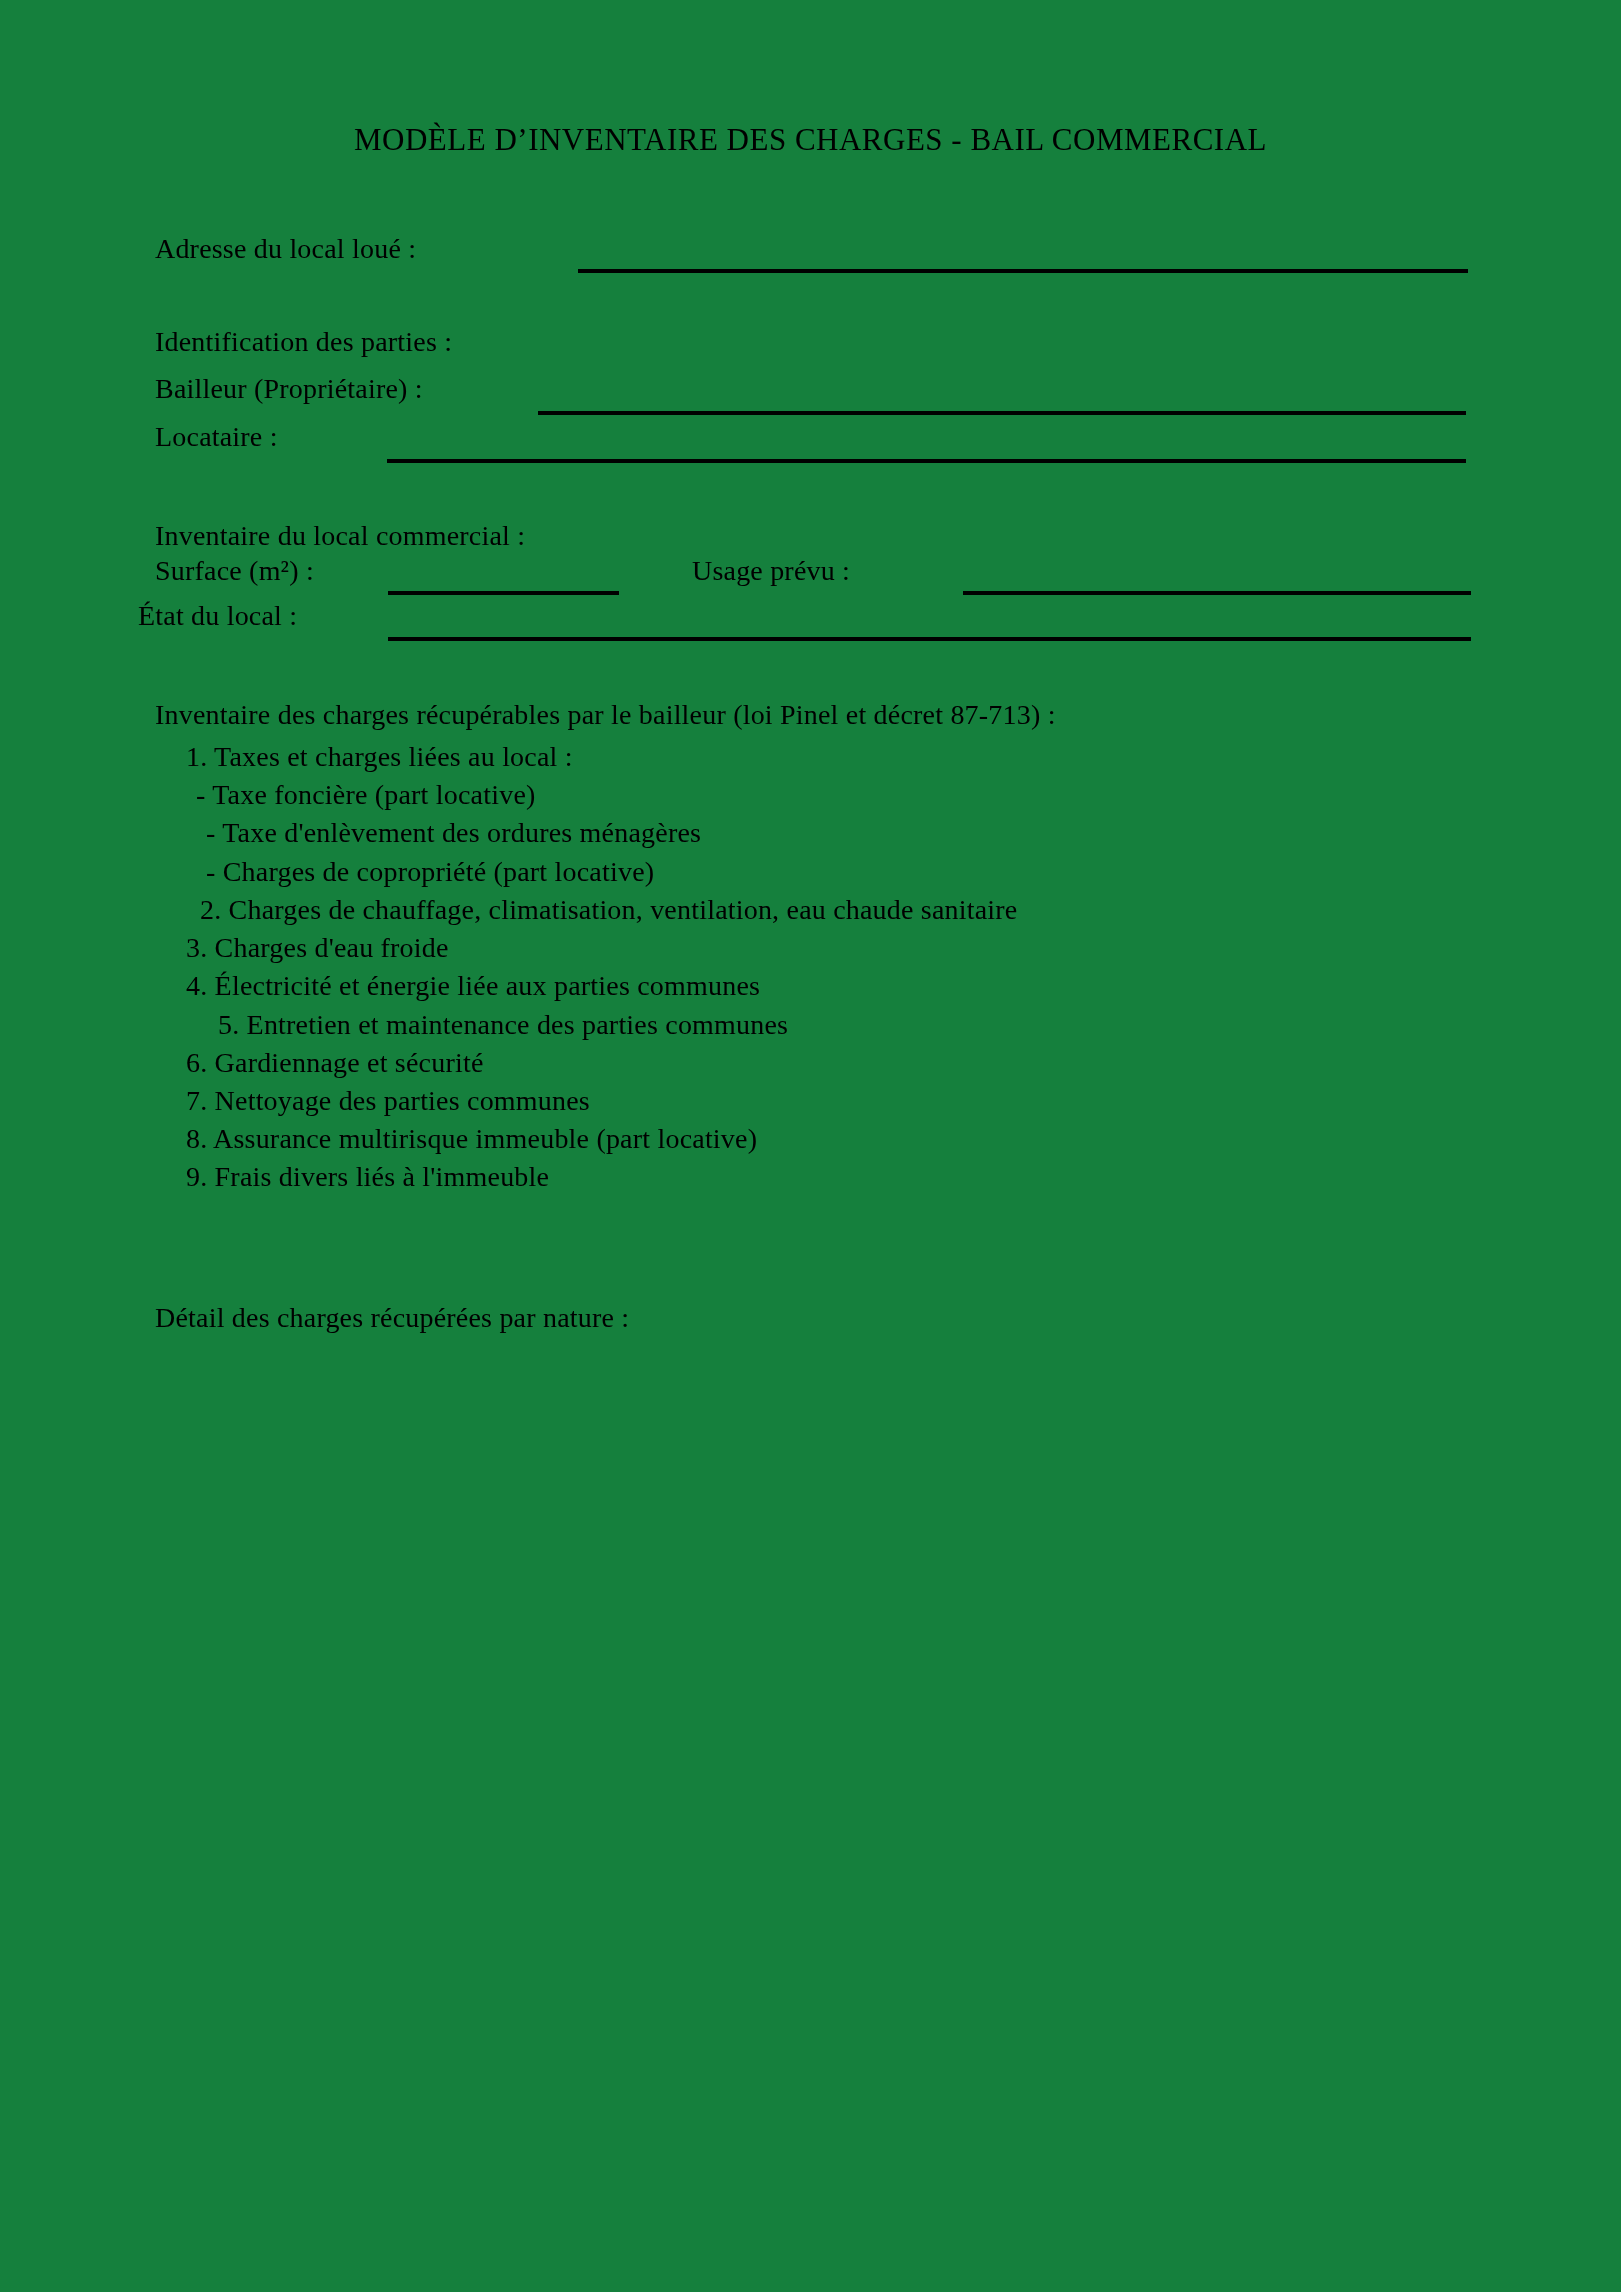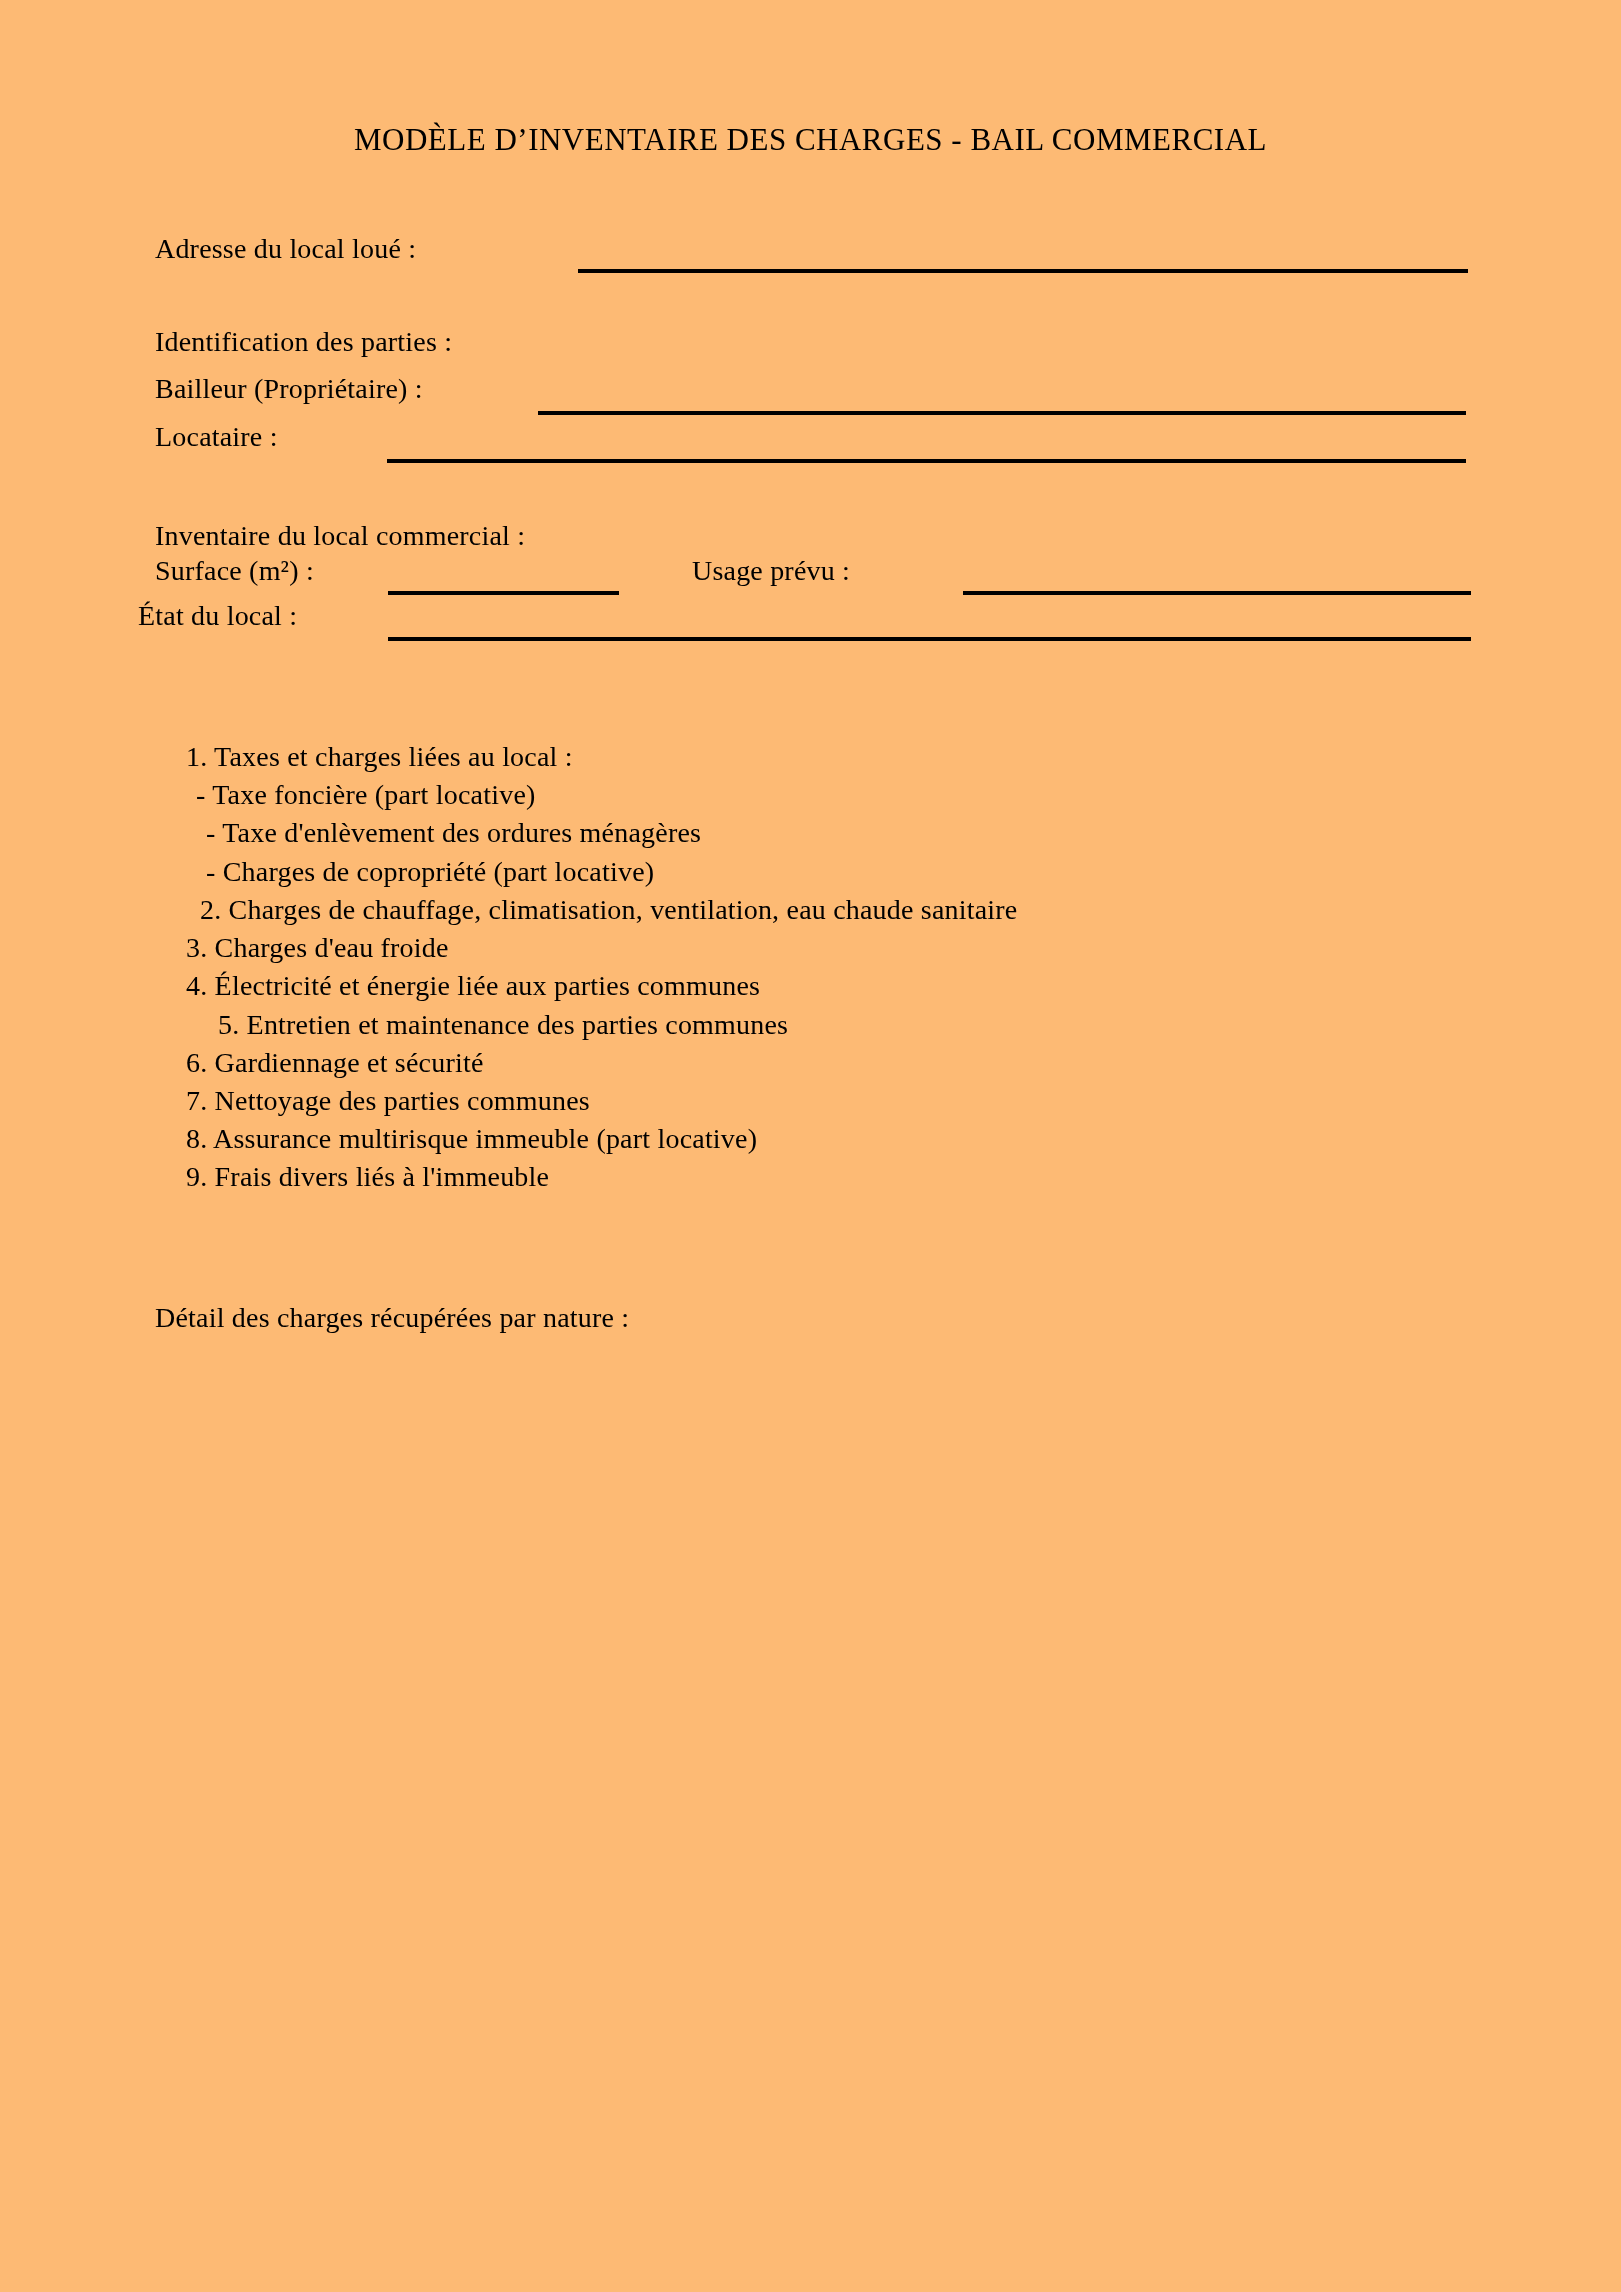--- a/index.html
+++ b/index.html
@@ -4,21 +4,21 @@
 <style>
   html, body {
     margin: 0;
     padding: 0;
     background: #ffffff;
   }
   .page {
     position: relative;
     width: 1621px;
     height: 2293px;
-    background: #fdba74;
+    background: #15803d;
     color: #000000;
     font-family: "Liberation Serif", "DejaVu Serif", serif;
     overflow: hidden;
   }
   .t {
     position: absolute;
     white-space: nowrap;
     font-size: 28px;
     line-height: 28px;
     letter-spacing: 0.2px;
@@ -73,20 +73,21 @@
   <div class="fill-line" style="left:388px; top:591px; width:231px;"></div>
 
   <div class="t" style="left:692px; top:557px;">Usage prévu :</div>
   <div class="fill-value" style="left:973px; top:557px;"></div>
   <div class="fill-line" style="left:963px; top:591px; width:508px;"></div>
 
   <div class="t" style="left:138px; top:602px;">État du local :</div>
   <div class="fill-value" style="left:398px; top:602px;"></div>
   <div class="fill-line" style="left:388px; top:637px; width:1083px;"></div>
 
+  <div class="t" style="left:155px; top:701px;">Inventaire des charges récupérables par le bailleur (loi Pinel et décret 87-713) :</div>
 
   <div class="t" style="left:186px; top:743px;">1. Taxes et charges liées au local :</div>
   <div class="t" style="left:196px; top:781px;">- Taxe foncière (part locative)</div>
   <div class="t" style="left:206px; top:819px;text-align:center;">- Taxe d'enlèvement des ordures ménagères</div>
   <div class="t" style="left:206px; top:858px;">- Charges de copropriété (part locative)</div>
   <div class="t" style="left:200px; top:896px;">2. Charges de chauffage, climatisation, ventilation, eau chaude sanitaire</div>
   <div class="t" style="left:186px; top:934px;">3. Charges d'eau froide</div>
   <div class="t" style="left:186px; top:972px;">4. Électricité et énergie liée aux parties communes</div>
   <div class="t" style="left:186px; top:1011px;margin-left:32px;">5. Entretien et maintenance des parties communes</div>
   <div class="t" style="left:186px; top:1049px;">6. Gardiennage et sécurité</div>

